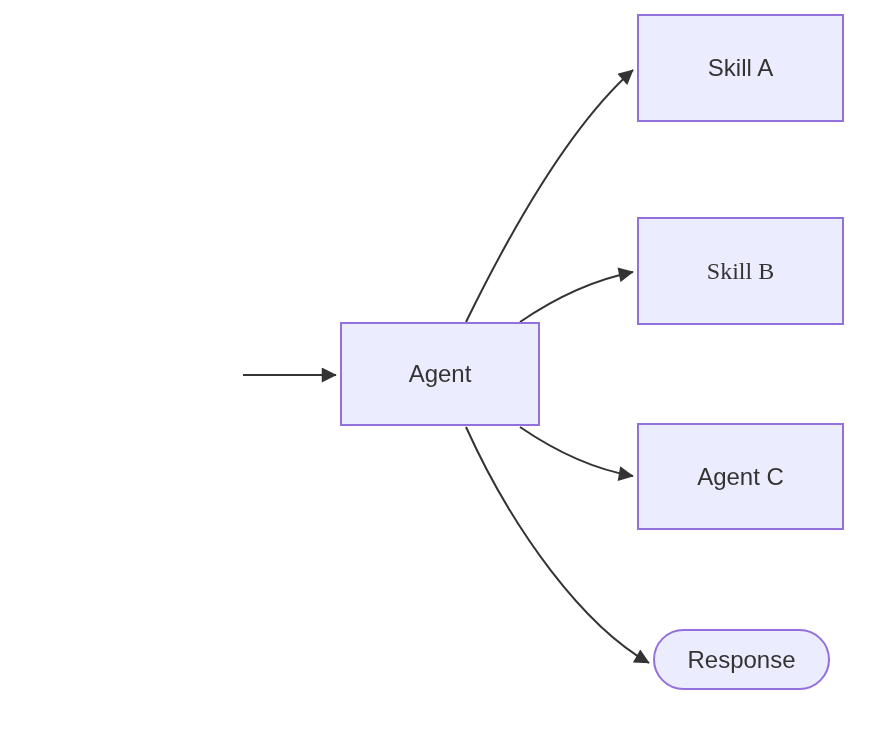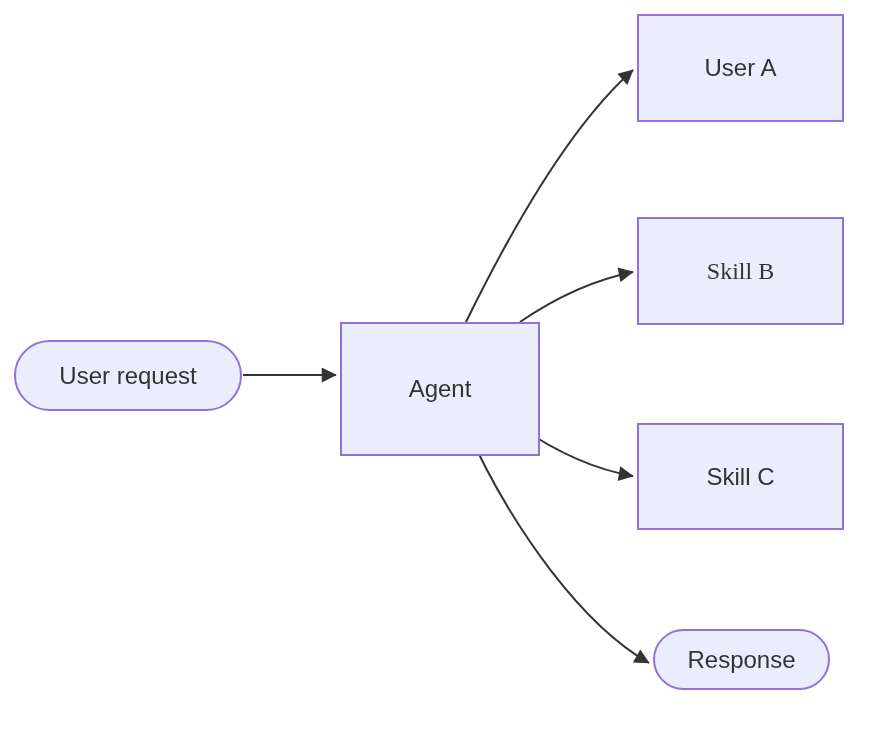--- a/index.html
+++ b/index.html
@@ -32,21 +32,21 @@
     border: 2px solid #9370DB;
     color: #333333;
     font-size: 24px;
     line-height: 1;
     white-space: nowrap;
     user-select: none;
   }
   .stadium { border-radius: 999px; }
 
   .node-user-request { left: 14px;  top: 340px; width: 228px; height: 71px; }
-  .node-agent        { left: 340px; top: 322px; width: 200px; height: 134px; }
+  .node-agent        { left: 340px; top: 322px; width: 200px; height: 104px; }
   .node-skill-a      { left: 637px; top: 14px;  width: 207px; height: 108px; }
   .node-skill-b      { left: 637px; top: 217px; width: 207px; height: 108px; font-family: Liberation Serif, serif; }
   .node-skill-c      { left: 637px; top: 423px; width: 207px; height: 107px; }
   .node-response     { left: 653px; top: 629px; width: 177px; height: 61px; }
 </style>
 </head>
 <body>
 
 <div class="canvas">
 
@@ -61,37 +61,34 @@
 
     <path d="M466,322 C512,228 572,124 633,70" fill="none" stroke="#333333" stroke-width="2" marker-end="url(#arrowhead)"></path>
 
     <path d="M520,322 C558,296 598,279 633,272" fill="none" stroke="#333333" stroke-width="2" marker-end="url(#arrowhead)"></path>
 
     <path d="M520,427 C558,453 598,470 633,476" fill="none" stroke="#333333" stroke-width="2" marker-end="url(#arrowhead)"></path>
 
     <path d="M466,427 C514,533 584,626 649,663" fill="none" stroke="#333333" stroke-width="2" marker-end="url(#arrowhead)"></path>
   </svg>
 
-  <div class="node stadium node-user-request">
-    <span>User request</span>
-  </div>
 
   <div class="node node-agent">
     <span>Agent</span>
   </div>
 
   <div class="node node-skill-a">
-    <span>User A</span>
+    <span>Skill A</span>
   </div>
 
   <div class="node node-skill-b">
     <span>Skill B</span>
   </div>
 
   <div class="node node-skill-c">
-    <span>Skill C</span>
+    <span>Agent C</span>
   </div>
 
   <div class="node stadium node-response">
     <span>Response</span>
   </div>
 
 </div>
 
 </body></html>

